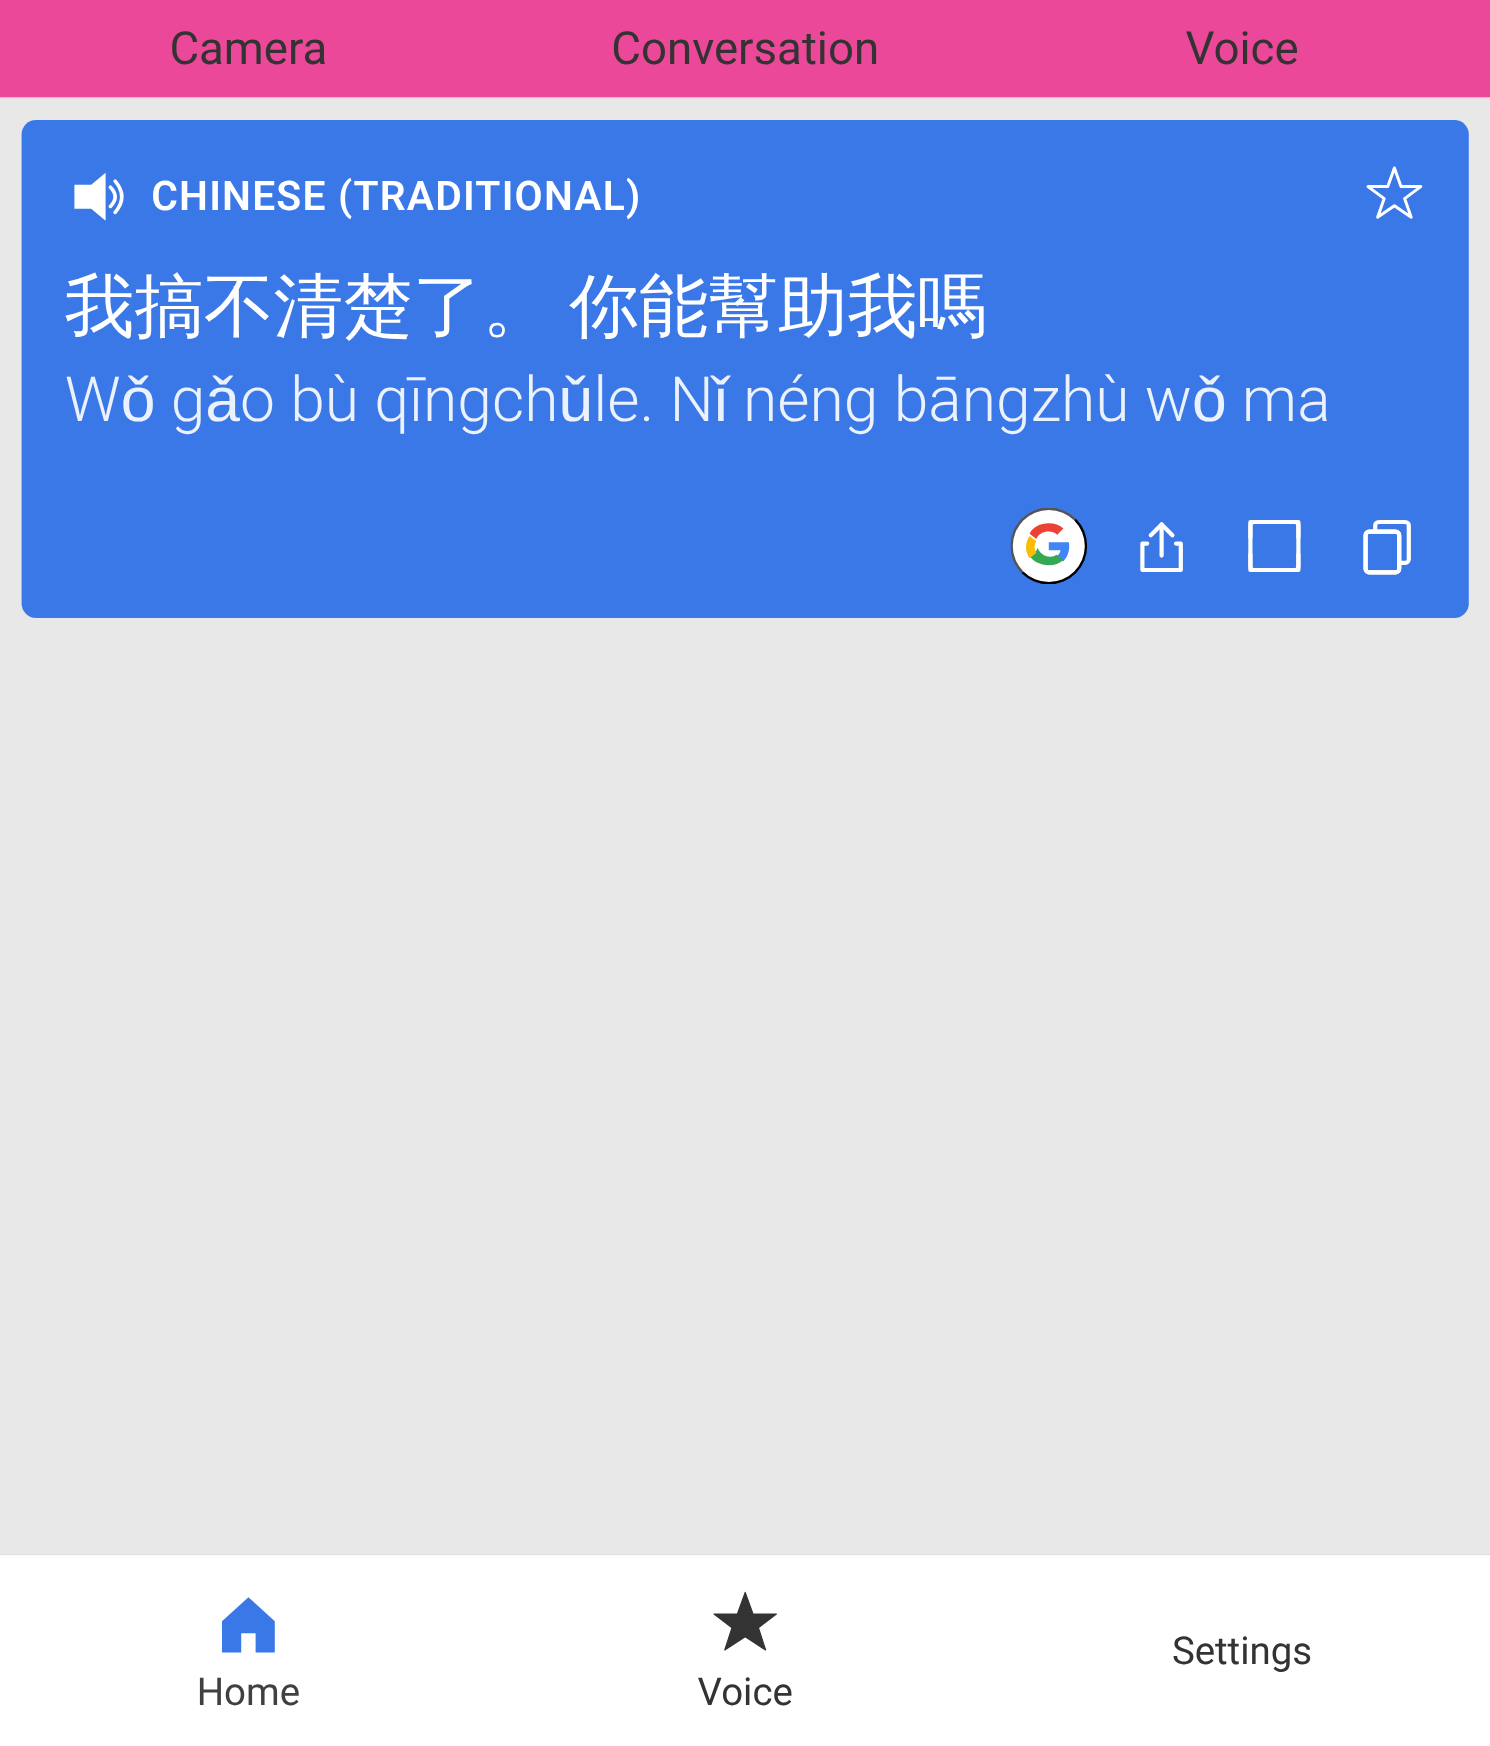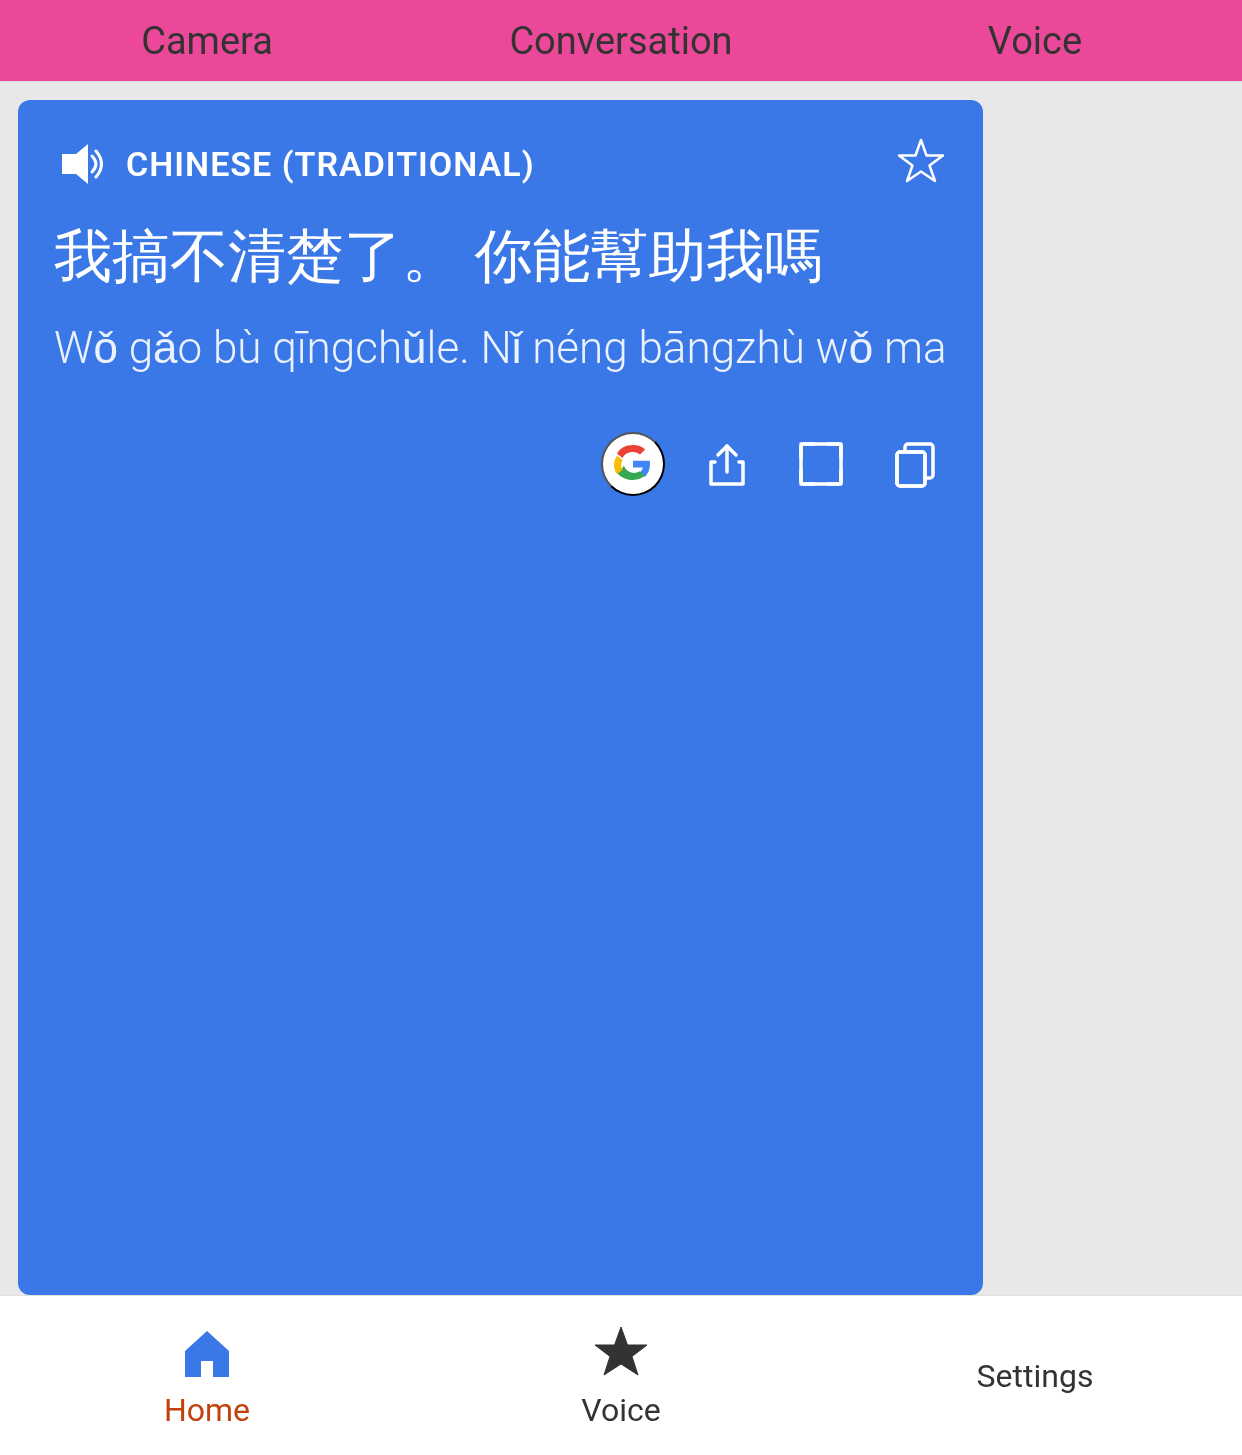--- a/index.html
+++ b/index.html
@@ -35,21 +35,21 @@
       color: #333;
       cursor: pointer;
       padding: 16px 0;
       font-weight: 400;
     }
 
     
     .main-content {
       flex: 1;
       display: flex;
-      flex-direction: row;
+      flex-direction: column;
       background: #e8e8e8;
       overflow: hidden;
     }
 
     
     .translation-card {
       background: #3b78e7;
       margin: 18px 18px 0 18px;
       border-radius: 12px;
       padding: 36px 36px 28px 36px;
@@ -90,26 +90,26 @@
 
     .star-icon {
       width: 52px;
       height: 52px;
     }
 
     .chinese-text {
       font-size: 58px;
       font-weight: 400;
       line-height: 1.3;
-      margin-bottom: 24px;
+      margin-bottom: 4px;
       color: white;
     }
 
     .pinyin-text {
-      font-size: 44px;
+      font-size: 52px;
       font-weight: 300;
       color: rgba(255,255,255,0.9);
       margin-bottom: 52px;
       line-height: 1.4;
     }
 
     .card-actions {
       display: flex;
       justify-content: flex-end;
       gap: 30px;
@@ -159,21 +159,21 @@
       gap: 8px;
       cursor: pointer;
     }
 
     .bottom-nav-label {
       font-size: 32px;
       color: #333;
     }
 
     .bottom-nav-label.active {
-      color: #c2410c;
+      color: #404040;
     }
 
     .bottom-icon {
       width: 60px;
       height: 60px;
     }
 
     .spacer {
       flex: 1;
     }

